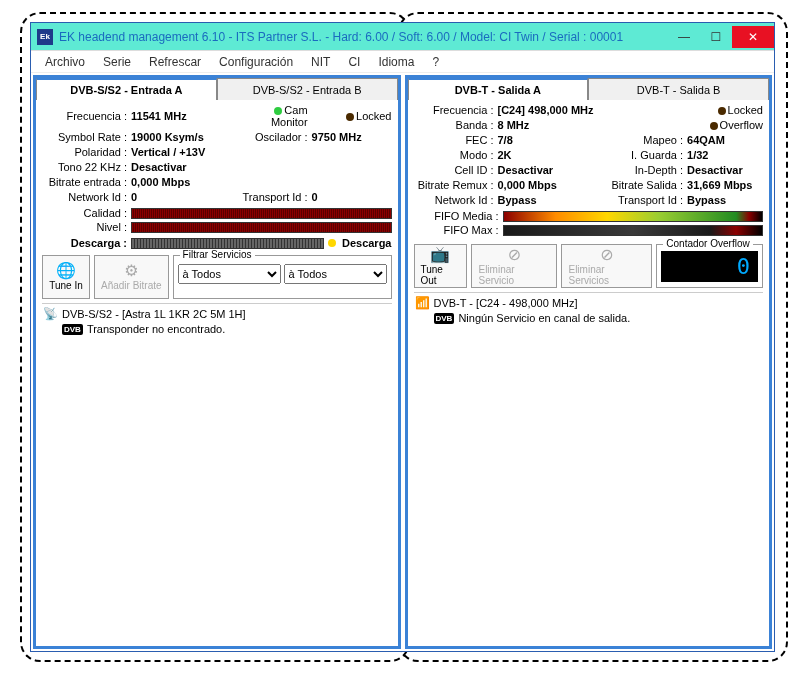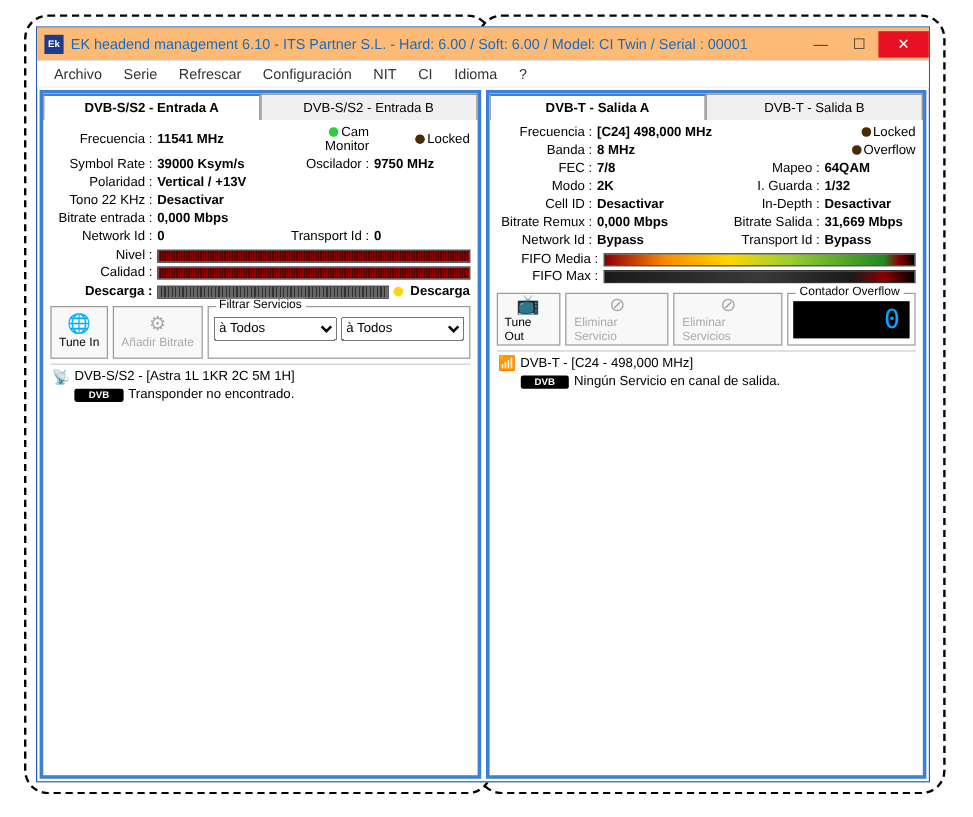--- a/index.html
+++ b/index.html
@@ -1,21 +1,21 @@
 <!DOCTYPE html>
 <html><head>
 <meta charset="utf-8">
 <style>
 * { box-sizing: border-box; margin: 0; padding: 0; }
 body { font-family: "Segoe UI", Tahoma, sans-serif; font-size: 11px; background: #fff; position: relative; width: 811px; height: 681px; overflow: hidden; }
 .dashed-frame { position: absolute; border: 2px dashed #000; border-radius: 20px; }
 .dashed-left { left: 20px; top: 12px; width: 390px; height: 650px; }
 .dashed-right { left: 398px; top: 12px; width: 390px; height: 650px; }
 .window { position: absolute; left: 30px; top: 22px; width: 745px; height: 630px; border: 1px solid #2a5db0; background: #fff; }
-.titlebar { height: 28px; background: #fdba74; display: flex; align-items: center; border-bottom: 1px solid #ddd; }
+.titlebar { height: 28px; background: #5eead4; display: flex; align-items: center; border-bottom: 1px solid #ddd; }
 .app-icon { width: 16px; height: 16px; background: #1e3a8a; margin: 0 6px; display: flex; align-items: center; justify-content: center; color: #fff; font-size: 8px; font-weight: bold; }
 .title-text { flex: 1; color: #1a6bbf; font-size: 12px; white-space: nowrap; overflow: hidden; }
 .win-btns { display: flex; }
 .win-btn { width: 32px; height: 22px; display: flex; align-items: center; justify-content: center; font-size: 12px; cursor: pointer; }
 .win-min, .win-max { color: #333; }
 .win-close { background: #e81123; color: #fff; width: 42px; }
 .menubar { height: 22px; background: #fff; display: flex; align-items: center; padding: 0 6px; gap: 2px; border-bottom: 1px solid #eee; font-size: 12px; color: #333; }
 .menu-item { padding: 2px 8px; cursor: pointer; }
 .content { display: flex; height: calc(100% - 50px); }
 .panel { flex: 1; border: 3px solid #3b82d6; margin: 2px; display: flex; flex-direction: column; background: #fff; }
@@ -46,21 +46,21 @@
 .filter-group .legend { position: absolute; top: -7px; left: 6px; background: #fff; padding: 0 3px; font-size: 10px; }
 .filter-selects { display: flex; gap: 3px; margin-top: 6px; }
 .filter-selects select { font-size: 11px; flex: 1; height: 20px; }
 .overflow-group { border: 1px solid #999; padding: 2px 4px; position: relative; width: 110px; }
 .overflow-group .legend { position: absolute; top: -7px; left: 6px; background: #fff; padding: 0 3px; font-size: 10px; }
 .overflow-display { background: #000; color: #0af; font-family: monospace; font-size: 22px; text-align: right; padding: 3px 6px; margin-top: 4px; letter-spacing: 2px; }
 .tree { border-top: 1px solid #ccc; margin-top: 4px; padding-top: 2px; flex: 1; font-size: 11px; overflow: auto; }
 .tree-line { display: flex; align-items: center; gap: 4px; padding: 1px 2px; }
 .tree-icon { width: 14px; height: 14px; display: inline-flex; align-items: center; justify-content: center; font-size: 12px; }
 .sat-icon { color: #1e90ff; }
-.dvb-badge { background: #000; color: #fff; font-size: 8px; font-weight: bold; padding: 1px 12px; border-radius: 2px; }
+.dvb-badge { background: #000; color: #fff; font-size: 8px; font-weight: bold; padding: 1px 2px; border-radius: 2px; }
 .indent { margin-left: 18px; }
 </style>
 </head>
 <body>
 
 <div class="dashed-frame dashed-left"></div>
 <div class="dashed-frame dashed-right"></div>
 
 <div class="window">
 
@@ -93,45 +93,45 @@
         <div class="tab">DVB-S/S2 - Entrada B</div>
       </div>
       <div class="panel-body">
         <div class="info-grid">
           <div class="lbl">Frecuencia :</div>
           <div class="val">11541 MHz</div>
           <div class="lbl"><span class="dot dot-green"></span><span>Cam Monitor</span></div>
           <div class="lbl"><span class="dot dot-dark"></span><span>Locked</span></div>
 
           <div class="lbl">Symbol Rate :</div>
-          <div class="val">39000 Ksym/s</div>
+          <div class="val">19000 Ksym/s</div>
           <div class="lbl">Oscilador :</div>
           <div class="val">9750 MHz</div>
 
           <div class="lbl">Polaridad :</div>
           <div class="val" style="grid-column: span 3">Vertical / +13V</div>
 
           <div class="lbl">Tono 22 KHz :</div>
           <div class="val" style="grid-column: span 3">Desactivar</div>
 
           <div class="lbl">Bitrate entrada :</div>
           <div class="val" style="grid-column: span 3">0,000 Mbps</div>
 
           <div class="lbl">Network Id :</div>
           <div class="val">0</div>
           <div class="lbl">Transport Id :</div>
           <div class="val">0</div>
         </div>
 
         <div class="bar-row">
+            <div class="lbl">Calidad :</div>
+            <div class="bar"></div>
+          </div>
+        <div class="bar-row">
             <div class="lbl">Nivel :</div>
-            <div class="bar"></div>
-          </div>
-        <div class="bar-row">
-            <div class="lbl">Calidad :</div>
             <div class="bar"></div>
           </div>
         <div class="download-row">
           <div class="lbl">Descarga :</div>
           <div class="dl-bar"></div>
           <span class="dot dot-yellow"></span>
           <span>Descarga</span>
         </div>
 
         <div class="toolbar">

